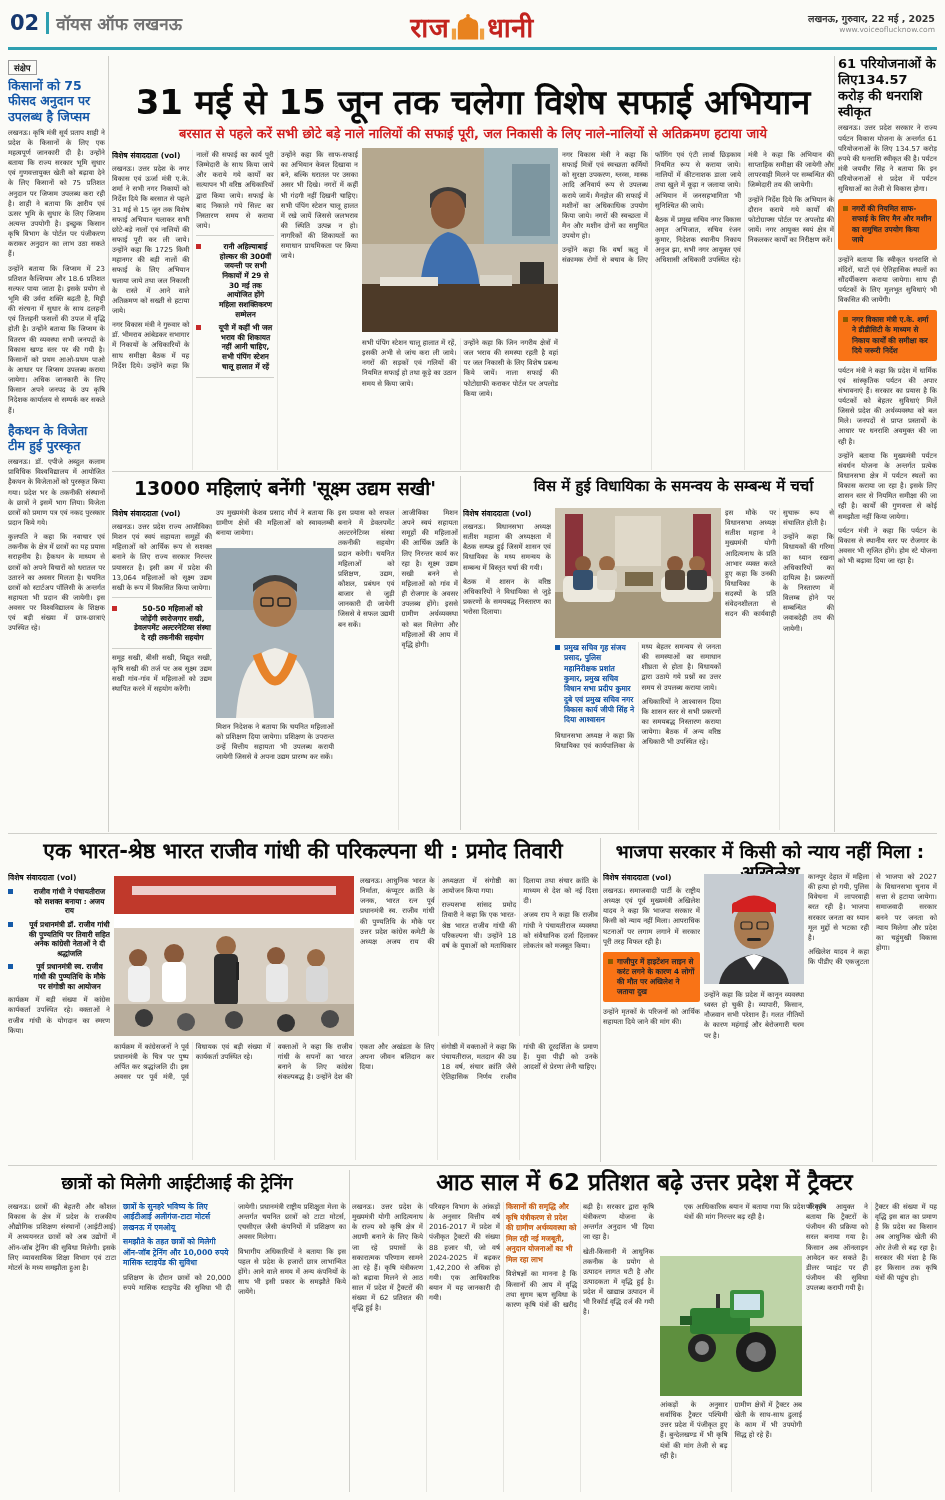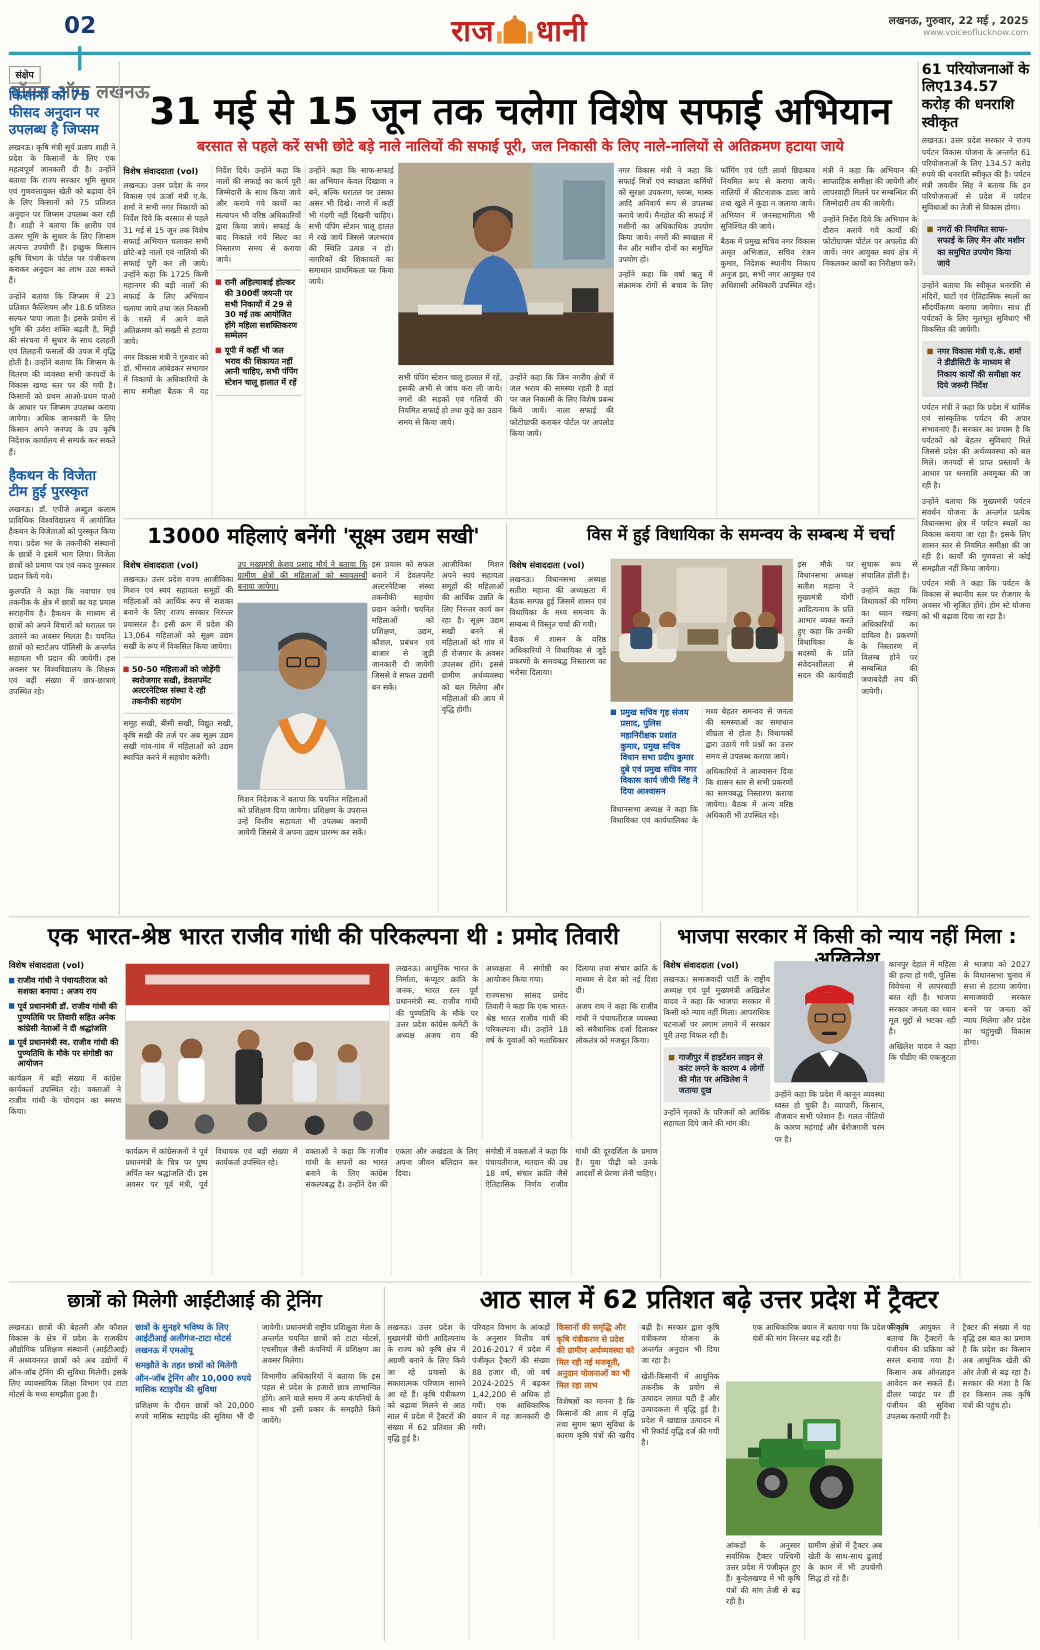--- a/index.html
+++ b/index.html
@@ -19,38 +19,38 @@
   .mh-text{font-size:27px;font-weight:800;color:#c3231f;letter-spacing:.5px;}
   .dateline-txt{font-size:9.5px;font-weight:700;color:#333;}
   .website-txt{font-size:7.5px;color:#8a8a8a;}
   .h-lead{font-size:34px;font-weight:800;line-height:1.08;text-align:center;color:#0a0a0a;}
   .sub-lead{font-size:13px;font-weight:700;color:#d11f1f;text-align:center;line-height:1.25;}
   .h2{font-weight:800;text-align:center;color:#0a0a0a;line-height:1.12;}
   .bh{color:#1558a8;font-weight:800;font-size:12.5px;line-height:1.22;margin:3px 0 4px;text-align:left;}
   .brief-label{display:inline-block;border:1px solid #9a9a9a;padding:1px 5px;font-size:8.5px;font-weight:700;color:#222;}
   .photo{overflow:hidden;background:#b9b9b4;}
   .photo svg{display:block;width:100%;height:100%;}
-  .bullet{display:flex;gap:3px;margin:4px 0;break-inside:avoid;font-size:7.3px;font-weight:700;line-height:1.32;color:#101010;text-align:left;}
+  .bullet{display:flex;gap:16px;margin:4px 0;break-inside:avoid;font-size:7.3px;font-weight:700;line-height:1.32;color:#101010;text-align:center;}
   .sq{flex:none;width:5px;height:5px;margin-top:2px;}
   .sq.red{background:#c62a2a;}
   .sq.blue{background:#155aa8;}
   .bbox{border-top:1px solid #cfcfca;border-bottom:1px solid #cfcfca;padding:2px 0;margin:4px 0;break-inside:avoid;}
-  .obox{break-inside:avoid;background:#e5e5e5;border-radius:2px;padding:5px 5px;margin:5px 0;display:flex;gap:4px;font-size:7.3px;font-weight:700;line-height:1.38;color:#1c2430;text-align:left;}
+  .obox{break-inside:avoid;background:#f97316;border-radius:2px;padding:5px 5px;margin:5px 0;display:flex;gap:4px;font-size:7.3px;font-weight:700;line-height:1.38;color:#1c2430;text-align:left;}
   .osq{flex:none;width:5px;height:5px;background:#8a5a00;margin-top:2px;}
   .bluebox{break-inside:avoid;display:flex;gap:4px;font-size:7.5px;font-weight:700;line-height:1.38;color:#0d4ea0;text-align:left;margin:1px 0 5px;}
   .orange-quote{break-inside:avoid;color:#c55a11;font-weight:700;font-size:7.3px;line-height:1.45;margin:4px 0;text-align:left;}
   .bluesub{break-inside:avoid;color:#1558a8;font-weight:800;font-size:7.6px;line-height:1.38;margin:4px 0;text-align:left;}
   .vr,.hr{background:#cfcfca;}
 </style>
 </head>
 <body>
 
 <div class="page">
 
-  <div class="abs" style="left:10px;top:11px;display:flex;align-items:center;gap:7px;flex-direction:column;">
+  <div class="abs" style="left:10px;top:11px;display:flex;align-items:center;gap:7px;">
     <span class="pageno">02</span>
     <span class="vbar"></span>
     <span class="papername">वॉयस ऑफ लखनऊ</span>
   </div>
 
   <div class="abs" style="left:352px;top:5px;width:240px;height:42px;display:flex;align-items:center;justify-content:center;gap:2px;">
     <span class="mh-text">राज</span>
     <span style="width:34px;height:32px;">
       <svg viewBox="0 0 40 32" width="34" height="32">
         <path d="M8 32 V16 Q8 8 14 8 Q20 2 26 8 Q32 8 32 16 V32 Z" fill="#e8821e"></path>
@@ -164,21 +164,21 @@
     <div class="byline">विशेष संवाददाता (vol)</div>
     <p>लखनऊ। उत्तर प्रदेश राज्य आजीविका मिशन एवं स्वयं सहायता समूहों की महिलाओं को आर्थिक रूप से सशक्त बनाने के लिए राज्य सरकार निरन्तर प्रयासरत है। इसी क्रम में प्रदेश की 13,064 महिलाओं को सूक्ष्म उद्यम सखी के रूप में विकसित किया जायेगा।</p>
     <div class="bbox">
       <div class="bullet">
         <span class="sq red"></span>
         <span>50-50 महिलाओं को जोड़ेंगी स्वरोजगार सखी, डेवलपमेंट अल्टरनेटिव्स संस्था दे रही तकनीकी सहयोग</span>
       </div>
     </div>
     <p>समूह सखी, बीसी सखी, विद्युत सखी, कृषि सखी की तर्ज पर अब सूक्ष्म उद्यम सखी गांव-गांव में महिलाओं को उद्यम स्थापित करने में सहयोग करेंगी।</p>
   </div>
-  <div class="abs bt" style="left:216px;top:508px;width:118px;height:38px;text-decoration:underline;">
+  <div class="abs bt" style="left:216px;top:508px;width:118px;height:38px;">
     <p>उप मुख्यमंत्री केशव प्रसाद मौर्य ने बताया कि ग्रामीण क्षेत्रों की महिलाओं को स्वावलम्बी बनाया जायेगा।</p>
   </div>
   <figure class="abs photo" style="left:216px;top:548px;width:118px;height:170px;margin:0;">
     <svg viewBox="0 0 118 170">
       <rect width="118" height="170" fill="#aab6bd"></rect>
       <rect x="0" y="0" width="118" height="62" fill="#98a8b2"></rect>
       <ellipse cx="59" cy="54" rx="22" ry="25" fill="#a97a50"></ellipse>
       <path d="M37 44 Q59 22 81 44 L81 36 Q59 18 37 36 Z" fill="#3f3f3f"></path>
       <rect x="45" y="50" width="12" height="8" rx="2" fill="none" stroke="#222" stroke-width="1.4"></rect>
       <rect x="62" y="50" width="12" height="8" rx="2" fill="none" stroke="#222" stroke-width="1.4"></rect>

